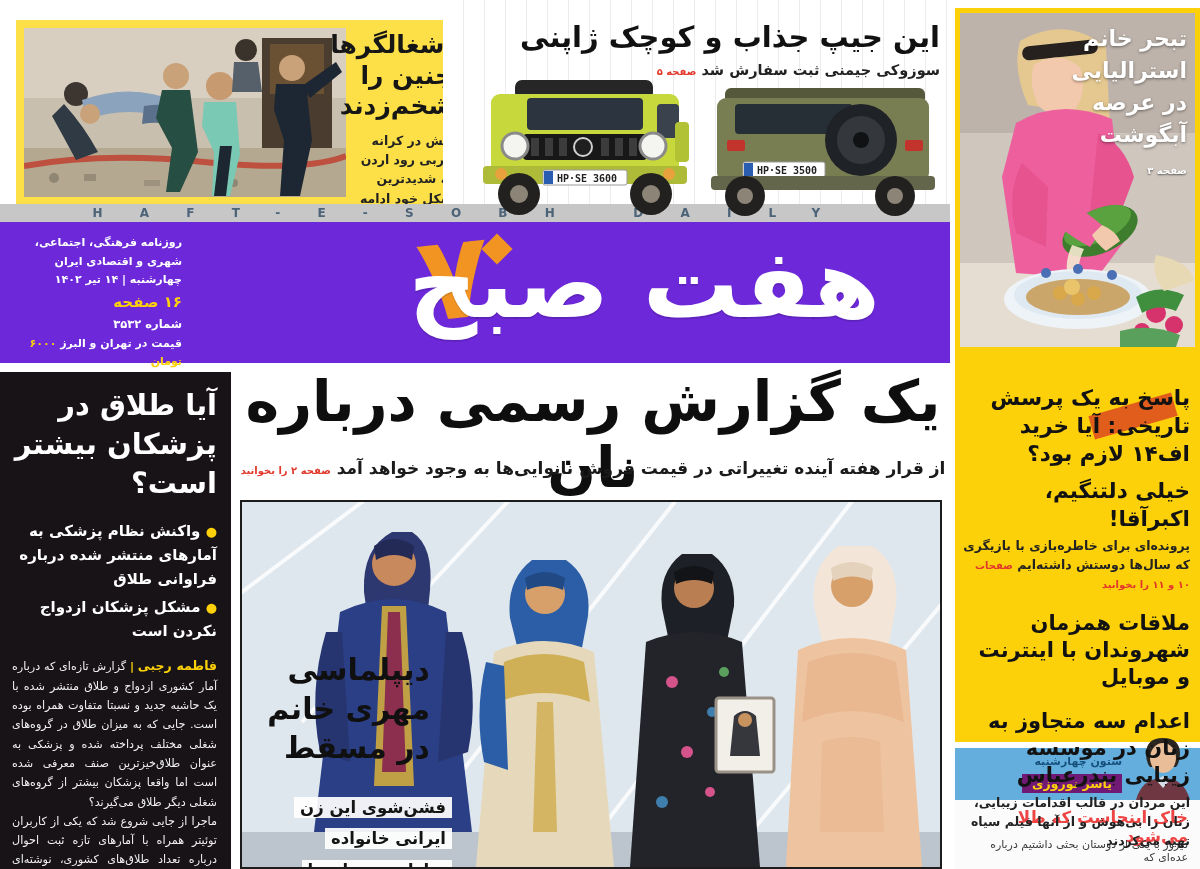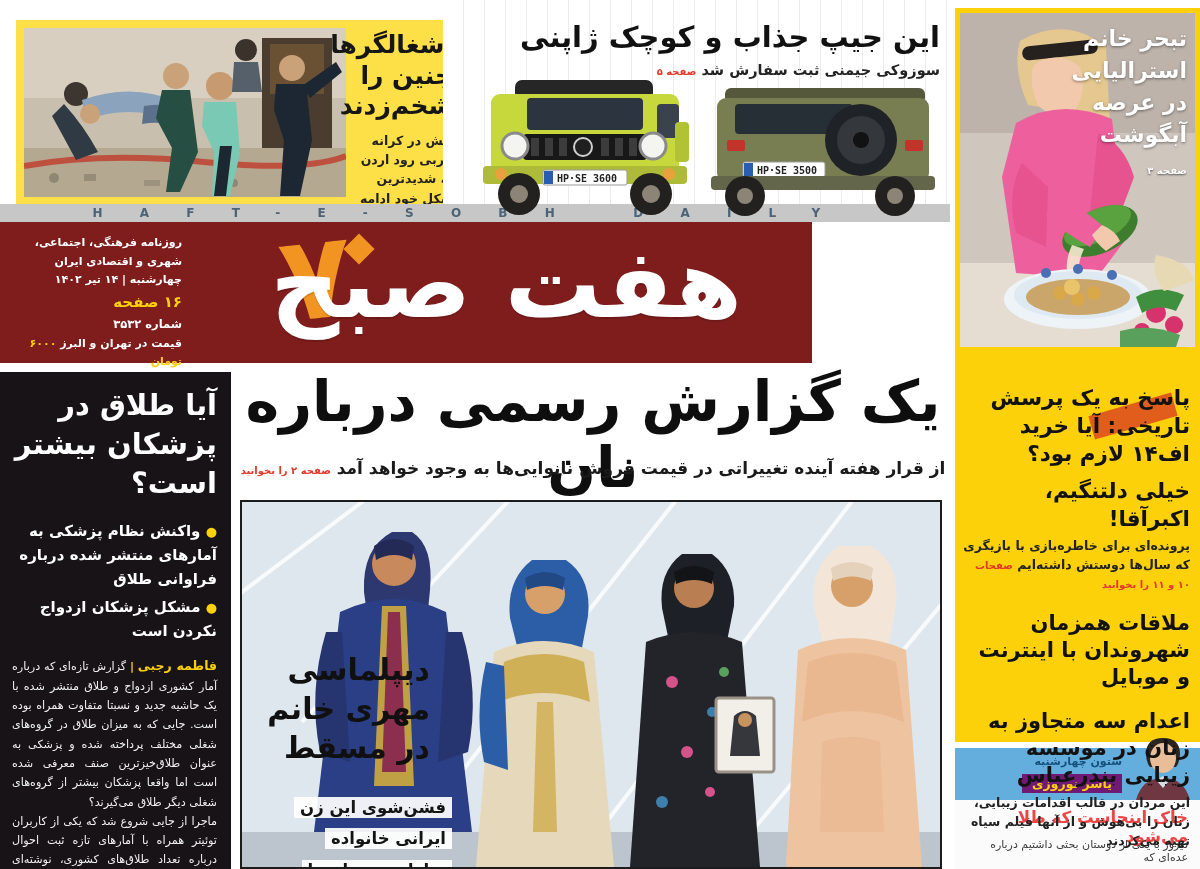--- a/index.html
+++ b/index.html
@@ -20,21 +20,21 @@
   .cars-title { position:absolute; right:10px; top:20px; font-size:29px; font-weight:bold; color:#111; }
   .cars-sub { position:absolute; right:10px; top:62px; font-size:14.5px; font-weight:bold; color:#222; }
   .cars-photo { position:absolute; left:0; top:78px; width:507px; height:140px; z-index:4; }
 
   
   .latin-banner { position:absolute; left:0; top:204px; width:950px; height:18px; background:#c7c7c7;
     color:#4c6378; font-size:12px; font-weight:bold; letter-spacing:3.1em; text-align:center;
     line-height:18px; direction:ltr; white-space:nowrap; overflow:hidden; font-family:"DejaVu Sans", sans-serif; }
 
   
-  .masthead { position:absolute; left:0; top:222px; width:812px; height:141px; background:#7f1d1d; }
+  .masthead { position:absolute; left:0; top:222px; width:950px; height:141px; background:#6d28d9; }
   .mast-info { position:absolute; left:14px; top:12px; width:168px; text-align:right; color:#fff; }
   .mast-info .row { font-size:11px; font-weight:bold; line-height:1.7; }
   .mast-pages { color:#fdd109; font-size:15px; font-weight:bold; line-height:1.6; }
   .mast-issue { font-size:11.5px; font-weight:bold; line-height:1.8; }
   .price-val { color:#fdd109; }
   .logo-wrap { position:absolute; right:40px; top:0; width:700px; height:141px; overflow:visible; }
   .logo-text { position:absolute; right:30px; top:6px; font-size:96px; font-weight:bold; color:#ffffff;
     letter-spacing:-2px; text-shadow:0 2px 0 rgba(0,0,0,.12); }
   .logo-seven { position:absolute; right:420px; top:-14px; font-size:118px; font-weight:bold; color:#f29422; transform:rotate(-6deg); }
   .logo-diamond { position:absolute; right:402px; top:16px; width:22px; height:22px; background:#f29422; transform:rotate(45deg); }

